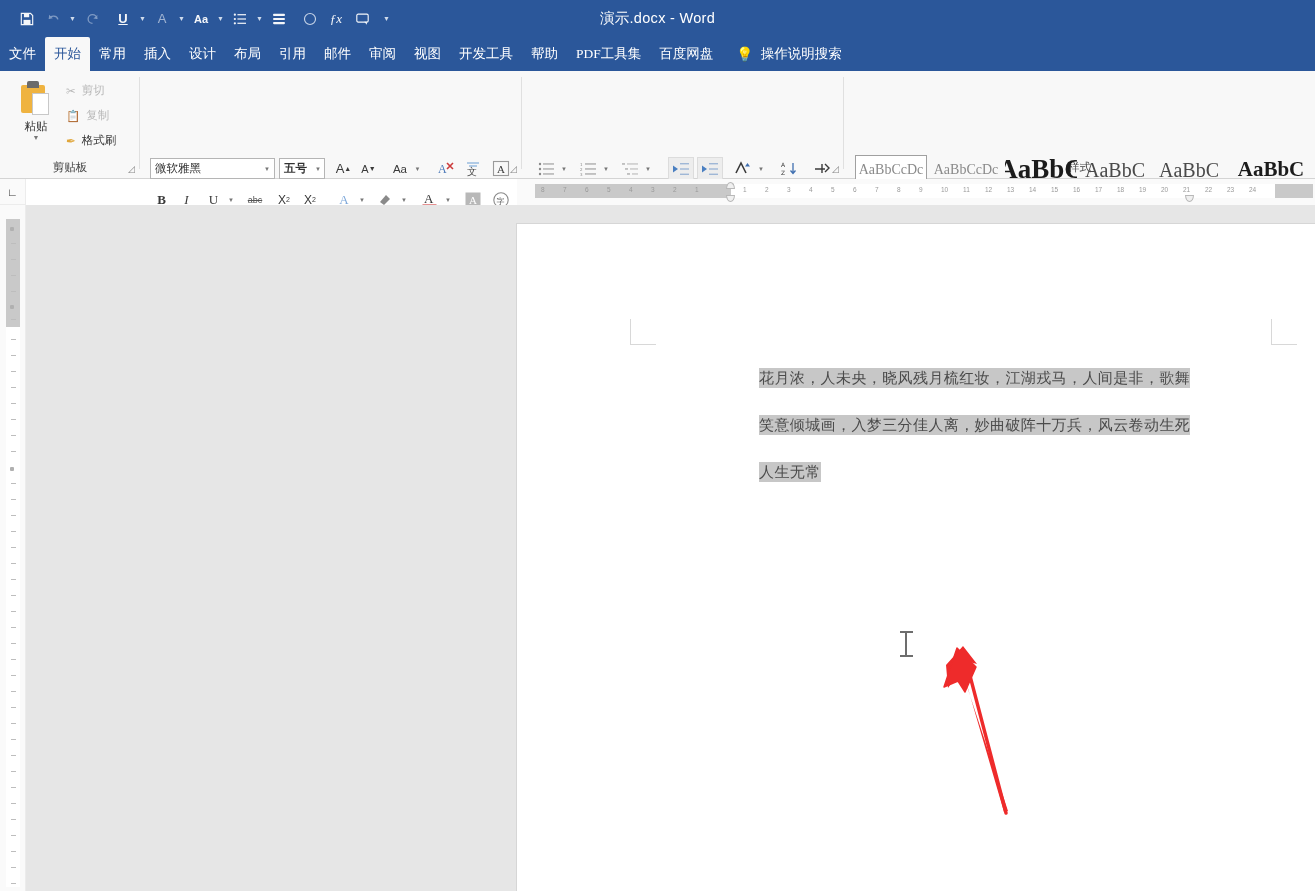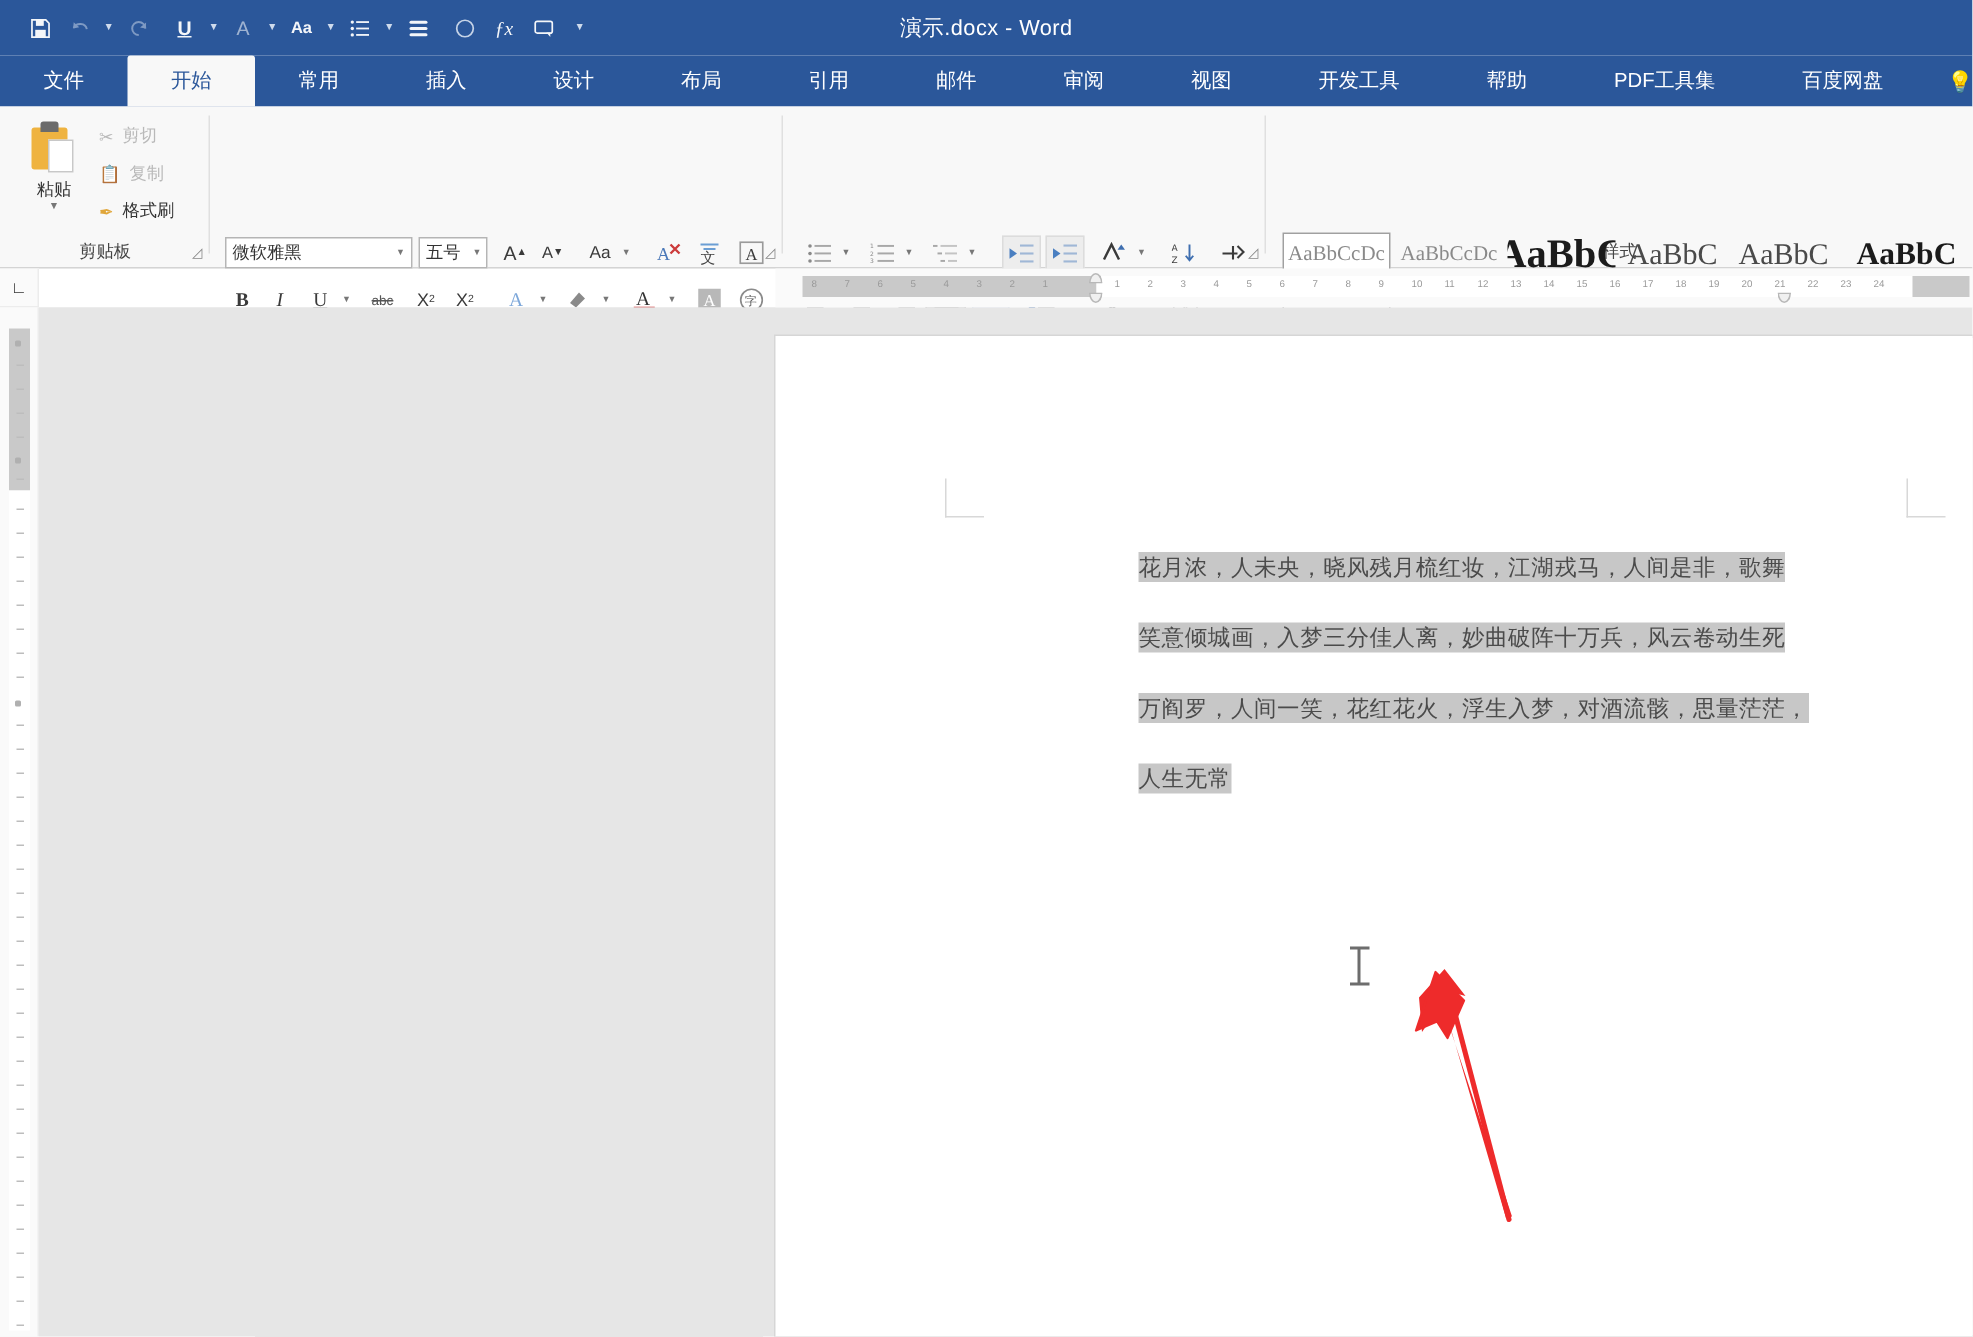--- a/index.html
+++ b/index.html
@@ -39,23 +39,23 @@
     pointer-events: none;
   }
 
   
   .tabbar {
     position: absolute; left: 0; top: 37px; width: 1315px; height: 34px;
     background: #2b579a;
     display: flex; align-items: flex-end;
   }
   .tab {
-    height: 34px; padding: 0 29px;
+    height: 34px; padding: 0 9px;
     display: flex; align-items: center; justify-content: center;
-    color: #ffffff; font-size: 13.5px; white-space: nowrap;
+    color: #ffffff; font-size: 13.5px; white-space: nowrap; font-family: Liberation Serif, serif;
   }
   .tab.active {
     background: #f8f8f8; color: #2b579a; font-weight: normal;
     border-radius: 2px 2px 0 0;
   }
   .tab-tellme {
     display: flex; align-items: center; gap: 7px;
     height: 34px; padding: 0 10px 0 14px;
     color: #ffffff; font-size: 13.5px;
   }
@@ -117,21 +117,21 @@
     border: 1px solid #b5b5b5; background: #fff;
     display: flex; align-items: center;
   }
   .fontname-box span { font-size: 11.5px; color: #333; padding-left: 4px; }
   .fontname-box .cv { margin-left: auto; font-size: 6px; color: #777; padding-right: 4px; }
   .fontsize-box {
     position: absolute; left: 279px; top: 87px; width: 46px; height: 21px;
     border: 1px solid #b5b5b5; background: #fff;
     display: flex; align-items: center;
   }
-  .fontsize-box span { font-size: 11.5px; color: #333; padding-left: 4px; }
+  .fontsize-box span { font-size: 11.5px; color: #333; padding-left: 4px; font-weight: bold; }
   .fontsize-box .cv { margin-left: auto; font-size: 6px; color: #777; padding-right: 3px; }
 
   .rb {
     position: absolute; display: flex; align-items: center; justify-content: center;
     color: #3a3a3a;
   }
   .rb.selected { background: #cdcdcd; border: 1px solid #aaa; }
   .cv-sm { position: absolute; font-size: 6px; color: #777; display:flex; align-items:center; justify-content:center; }
 
   
@@ -717,21 +717,20 @@
   <div class="workspace">
     <div class="leftpane" style="left:0; top:0; width:491px; height:686px;"></div>
 
     <div class="page">
       <div class="mcorner tl" style="left:113px; top:95px;"></div>
       <div class="mcorner tl" style="left:754px; top:95px;"></div>
 
       <div class="doc-body">
         <div class="doc-line"><span class="sel">花月浓，人未央，晓风残月梳红妆，江湖戎马，人间是非，歌舞</span></div>
         <div class="doc-line"><span class="sel">笑意倾城画，入梦三分佳人离，妙曲破阵十万兵，风云卷动生死</span></div>
-        <div class="doc-line"><span class="sel">万阎罗，人间一笑，花红花火，浮生入梦，对酒流骸，思量茫茫，</span></div>
         <div class="doc-line"><span class="sel">人生无常</span></div>
       </div>
     </div>
   </div>
 
   <div class="ibeam">
     <div class="st"></div>
       <div class="tp"></div>
       <div class="bt"></div>
   </div>

